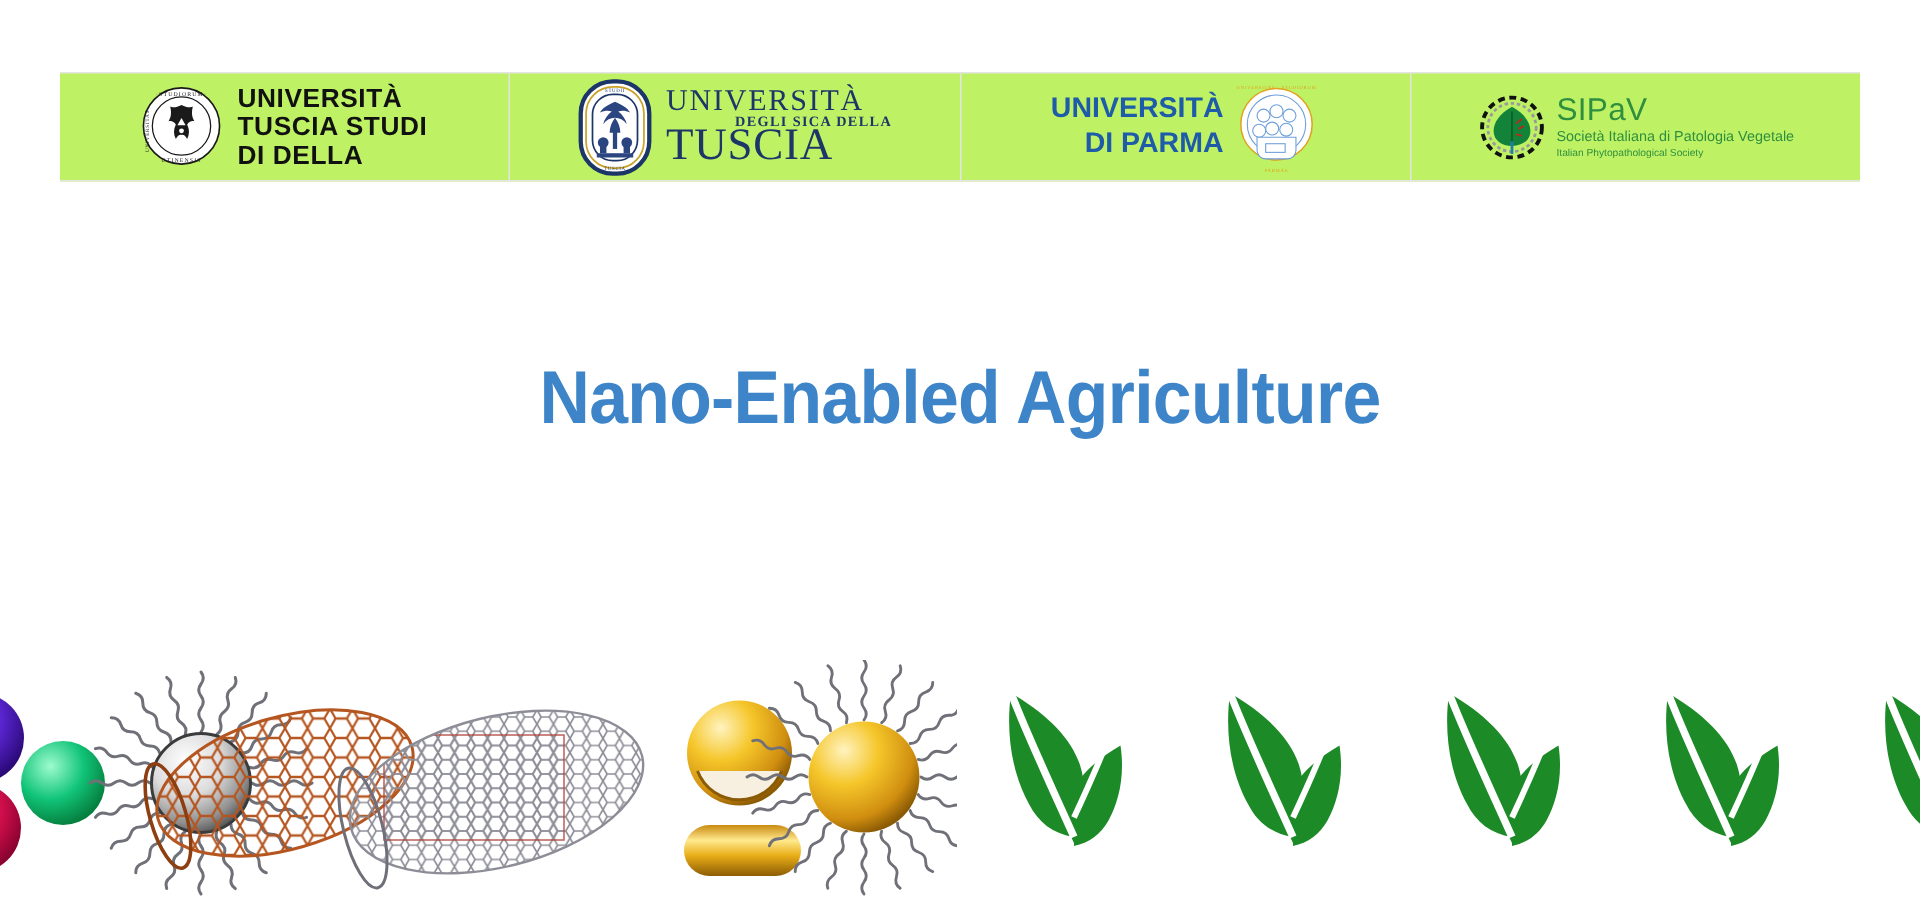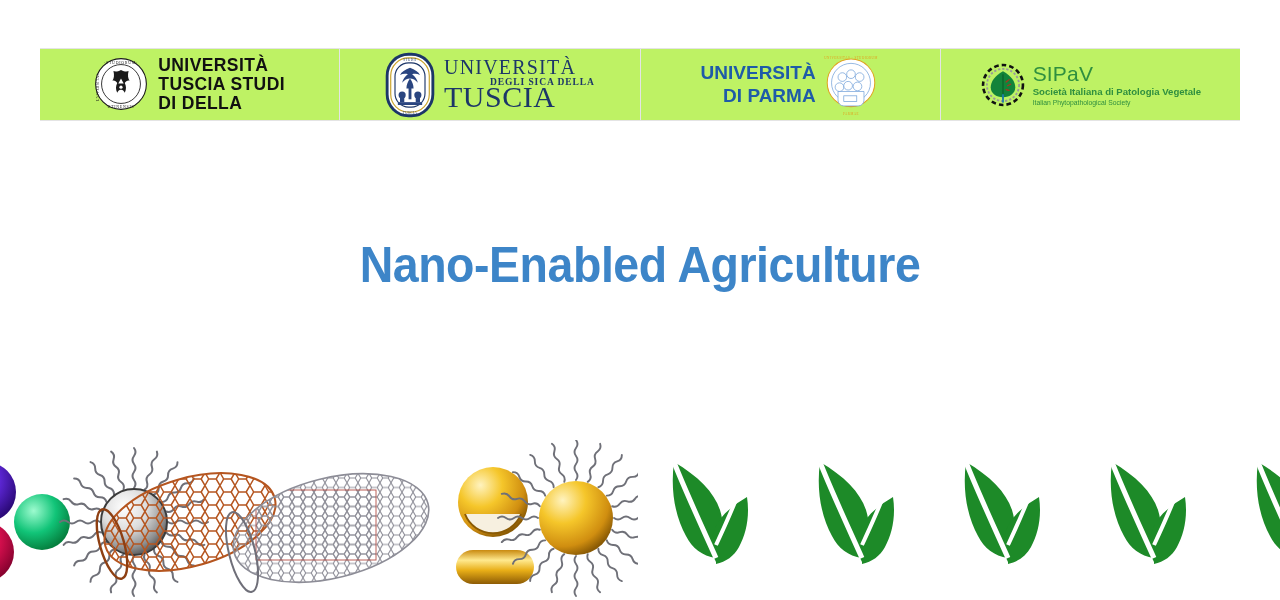--- a/index.html
+++ b/index.html
@@ -70,21 +70,21 @@
   
   .sipav { display: flex; align-items: center; gap: 7px; }
   .sipav-mark { width: 46px; height: 46px; flex: none; }
   .sipav-txt { line-height: 1.05; }
   .sipav-name {
     font-family: "Liberation Sans", sans-serif;
     font-size: 21px; color: #2f8f3f; letter-spacing: .2px;
   }
   .sipav-sub1 {
     font-family: "Liberation Sans", sans-serif;
-    font-weight: bold; font-size: 9.6px; color: #2f8f3f;
+    font-weight: normal; font-size: 9.6px; color: #2f8f3f;
     margin-top: 2px; white-space: nowrap;
   }
   .sipav-sub2 {
     font-family: "Liberation Sans", sans-serif;
     font-size: 6.8px; color: #2f8f3f; margin-top: 2px; white-space: nowrap;
   }
 
   
   .sica { width: 150px; height: 78px; }
 

